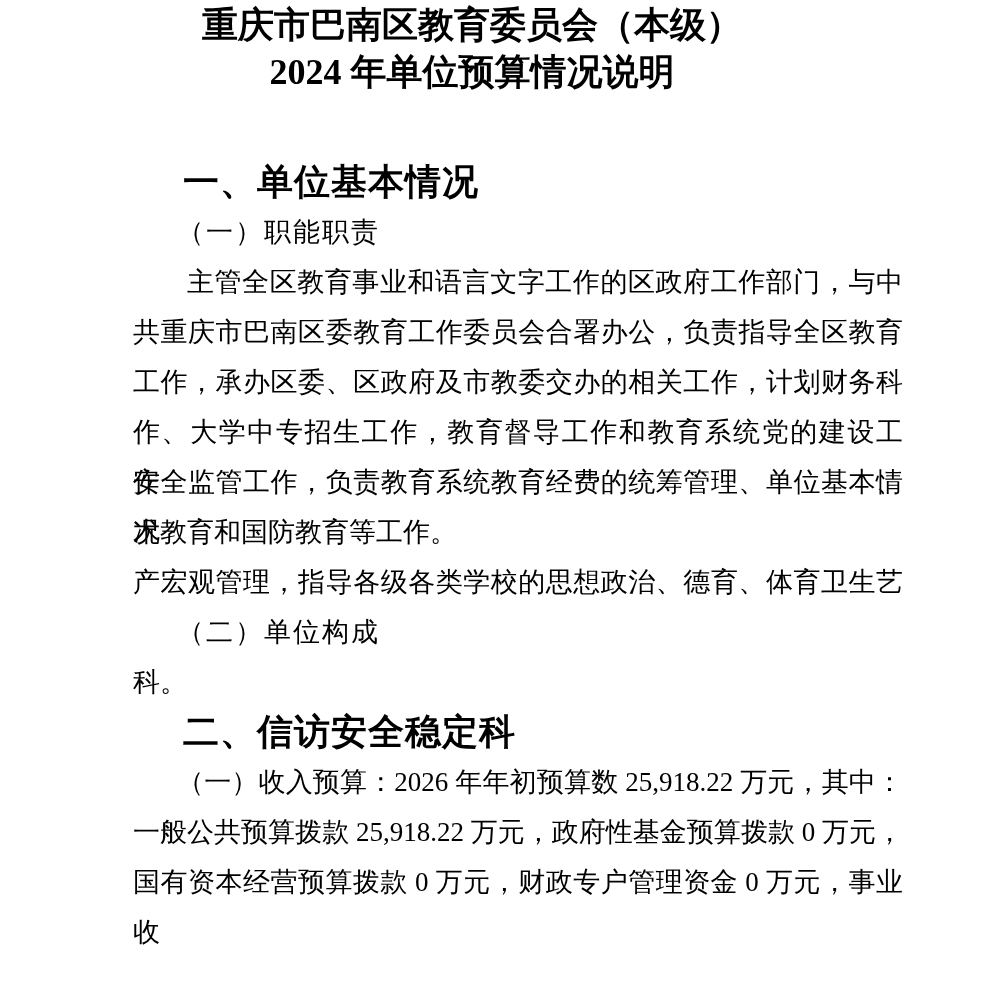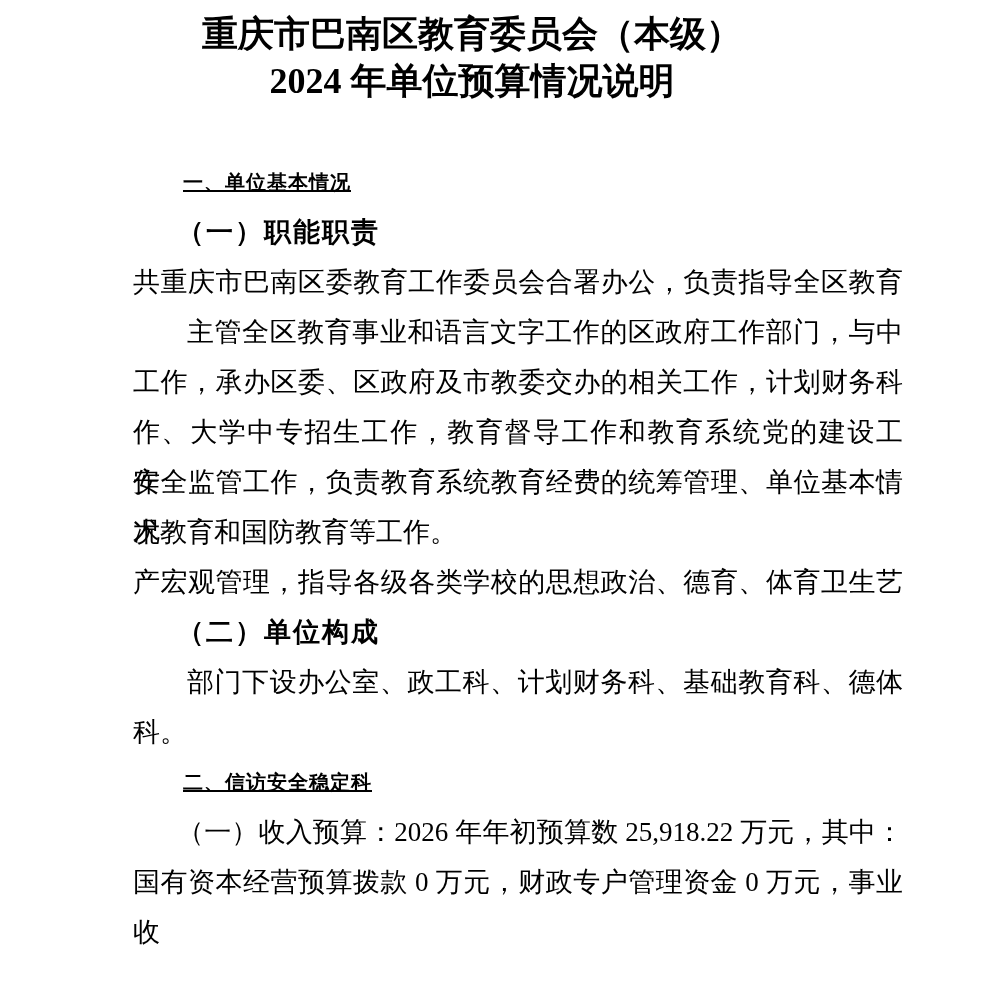--- a/index.html
+++ b/index.html
@@ -21,21 +21,20 @@
     top: 2px;
     left: 0;
     width: 944px;
     text-align: center;
     font-family: "Liberation Serif", serif;
     font-weight: 700;
     font-size: 36px;
     line-height: 47px;
     letter-spacing: 0px;
     white-space: nowrap;
-    margin-top: 9px;
   }
   .content {
     position: absolute;
     top: 157px;
     left: 133px;
     width: 770px;
   }
   .row {
     height: 50px;
     line-height: 50px;
@@ -51,50 +50,49 @@
   }
   .row.indent {
     text-indent: 54px;
   }
   .row.indent-paren {
     text-indent: 44px;
   }
   .row.heading {
     font-family: "Liberation Sans", sans-serif;
     font-weight: 700;
-    font-size: 20px;
+    font-size: 36px;
     text-indent: 50px;
     letter-spacing: 1px;
-    text-decoration: underline;
   }
   .row.subheading {
     font-family: "Liberation Serif", serif;
-    font-weight: 700;
+    font-weight: 400;
     text-indent: 44px;
     letter-spacing: 2px;
   }
 </style>
 </head>
 <body>
 
 <div class="page">
   <div class="doc-title">
     <div>重庆市巴南区教育委员会（本级）</div>
     <div>2024 年单位预算情况说明</div>
   </div>
   <div class="content">
       <div class="row heading">一、单位基本情况</div>
       <div class="row subheading">（一）职能职责</div>
+      <div class="row body justify indent">主管全区教育事业和语言文字工作的区政府工作部门，与中</div>
       <div class="row body justify">共重庆市巴南区委教育工作委员会合署办公，负责指导全区教育</div>
-      <div class="row body justify indent">主管全区教育事业和语言文字工作的区政府工作部门，与中</div>
       <div class="row body justify">工作，承办区委、区政府及市教委交办的相关工作，计划财务科</div>
       <div class="row body justify">作、大学中专招生工作，教育督导工作和教育系统党的建设工作、</div>
       <div class="row body justify">安全监管工作，负责教育系统教育经费的统筹管理、单位基本情况</div>
       <div class="row body">术教育和国防教育等工作。</div>
       <div class="row body justify">产宏观管理，指导各级各类学校的思想政治、德育、体育卫生艺</div>
       <div class="row subheading">（二）单位构成</div>
-      <div class="row body justify indent">部门下设办公室、政工科、计划财务科、基础教育科、德体</div>
       <div class="row body">科。</div>
       <div class="row heading">二、信访安全稳定科</div>
       <div class="row body justify indent-paren">（一）收入预算：2026 年年初预算数 25,918.22 万元，其中：</div>
+      <div class="row body justify">一般公共预算拨款 25,918.22 万元，政府性基金预算拨款 0 万元，</div>
       <div class="row body justify">国有资本经营预算拨款 0 万元，财政专户管理资金 0 万元，事业收</div>
     </div>
 </div>
 
 </body></html>

